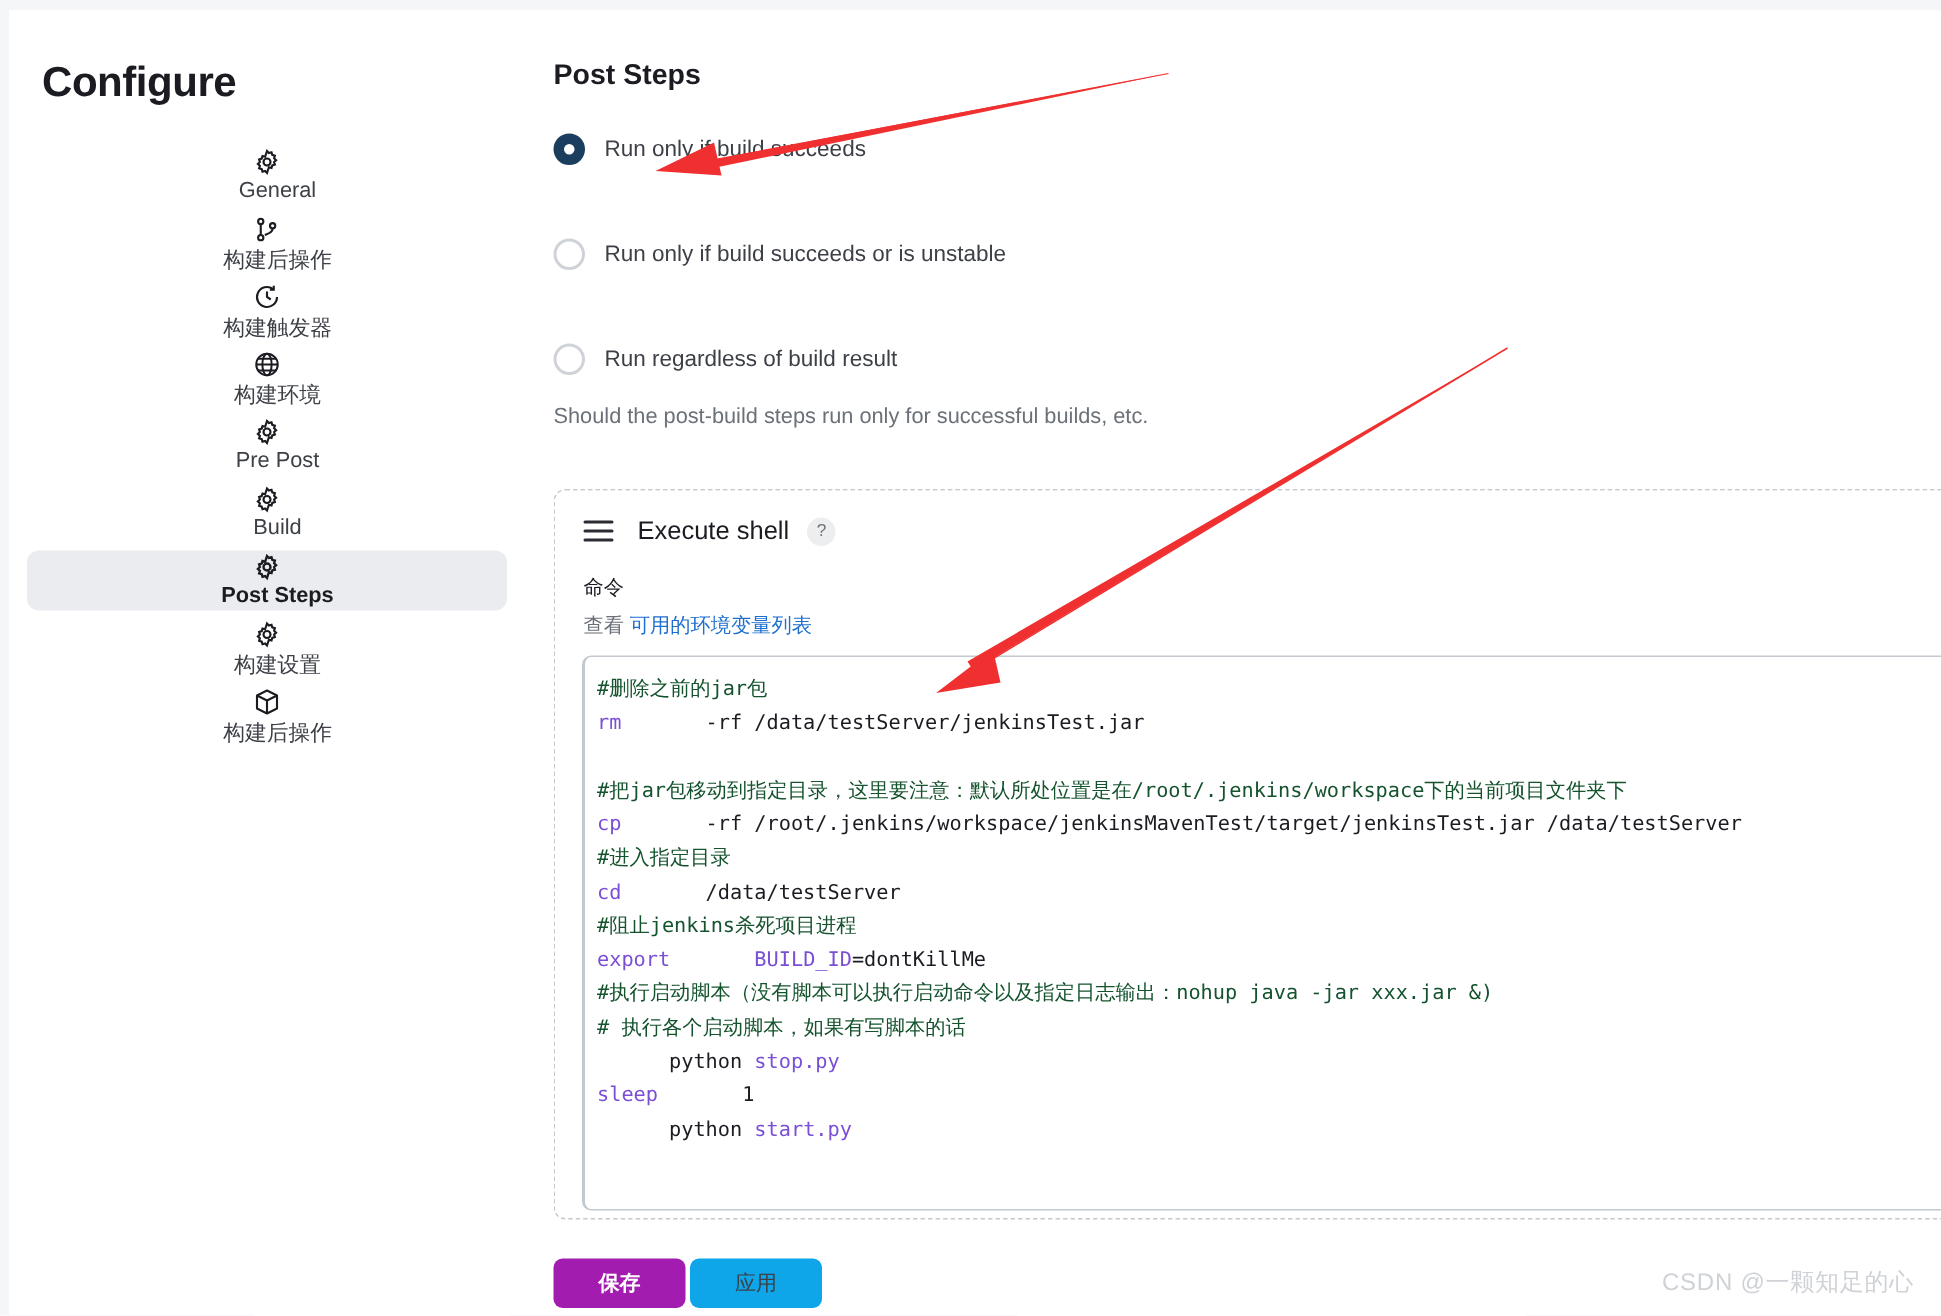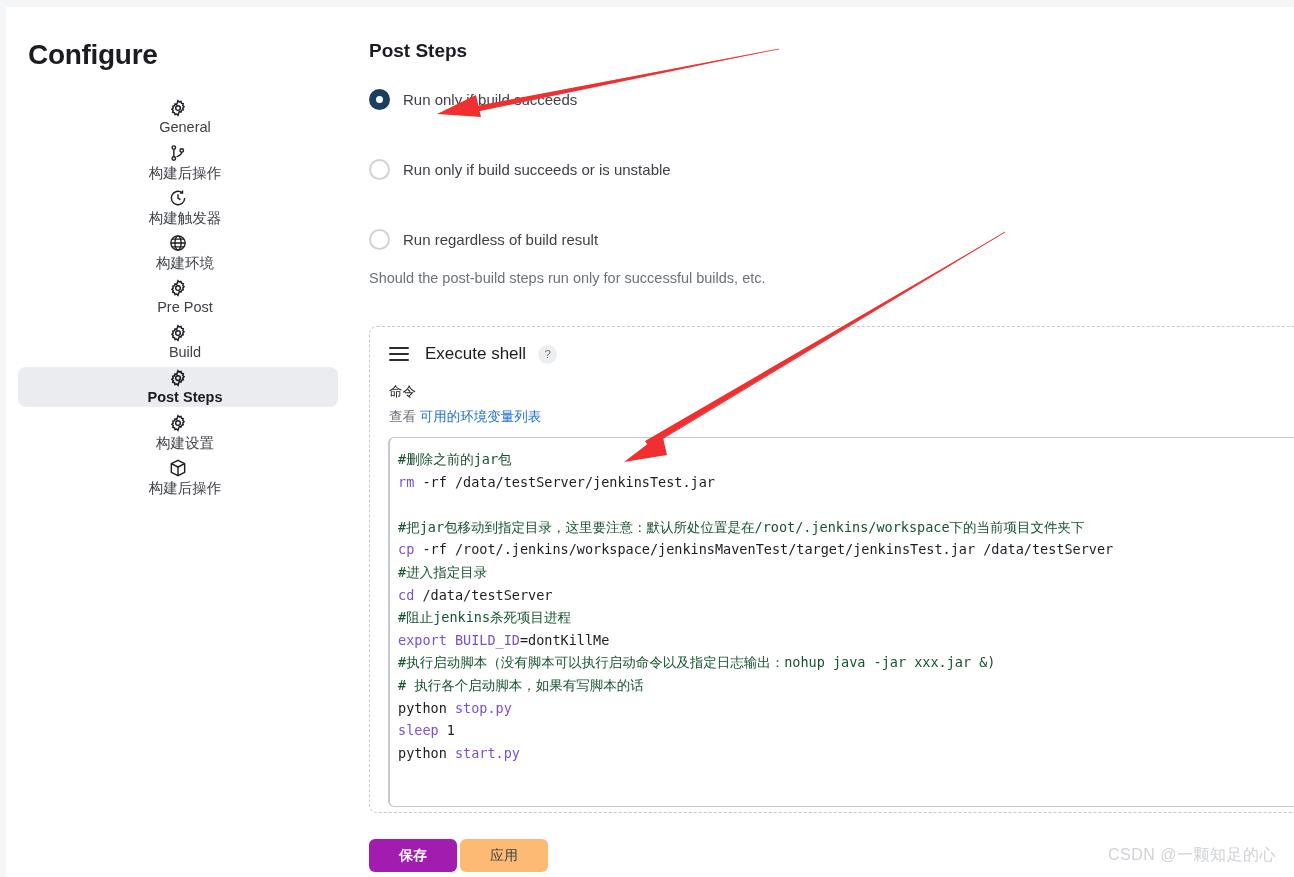--- a/index.html
+++ b/index.html
@@ -194,21 +194,21 @@
     padding: 10px 0 0 8px;
     overflow: hidden;
     font-family: "DejaVu Sans Mono", "Liberation Mono", monospace;
     font-size: 13.5px;
     line-height: 22.6px;
     white-space: pre;
     color: #1b1b22;
   }
   .cm { color: #14532d; text-align: center; }
   .kw { color: #7a4fd6; }
-  .pl { color: #1b1b22; }
+  .pl { color: #1b1b22; padding-left: 48px; }
   .blank { display: block; height: 22.6px; }
 
   
   #btn-bar {
     position: absolute;
     left: 369px; top: 839px;
     display: flex;
     align-items: center;
   }
   .btn {
@@ -222,21 +222,21 @@
   }
   .btn-primary {
     width: 88px;
     background: #a21caf;
     color: #ffffff;
     font-weight: bold;
     margin-right: 3px;
   }
   .btn-secondary {
     width: 88px;
-    background: #fdba74;
+    background: #0ea5e9;
     color: #3d4047;
   }
 
   
   #watermark {
     position: absolute;
     right: 18px; bottom: 11px;
     font-size: 16px;
     color: #cfd2d6;
     letter-spacing: 0.5px;

